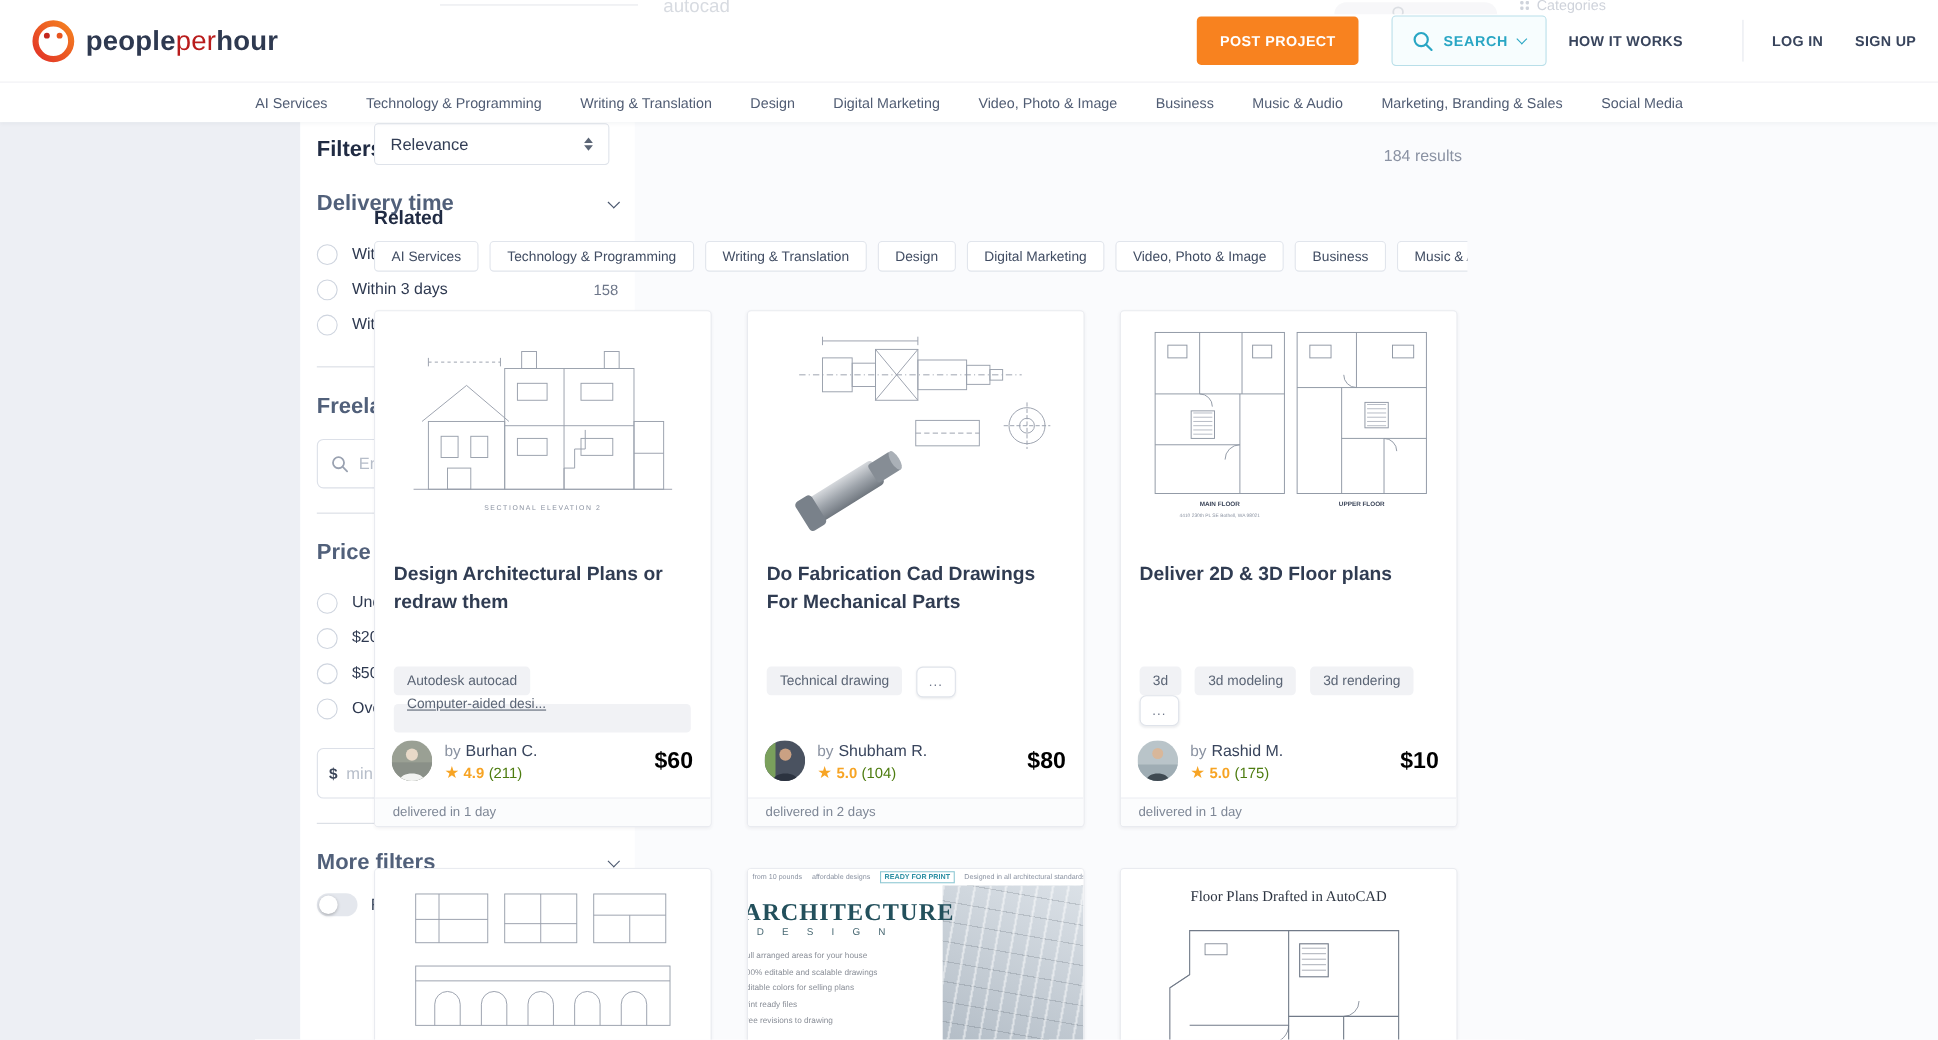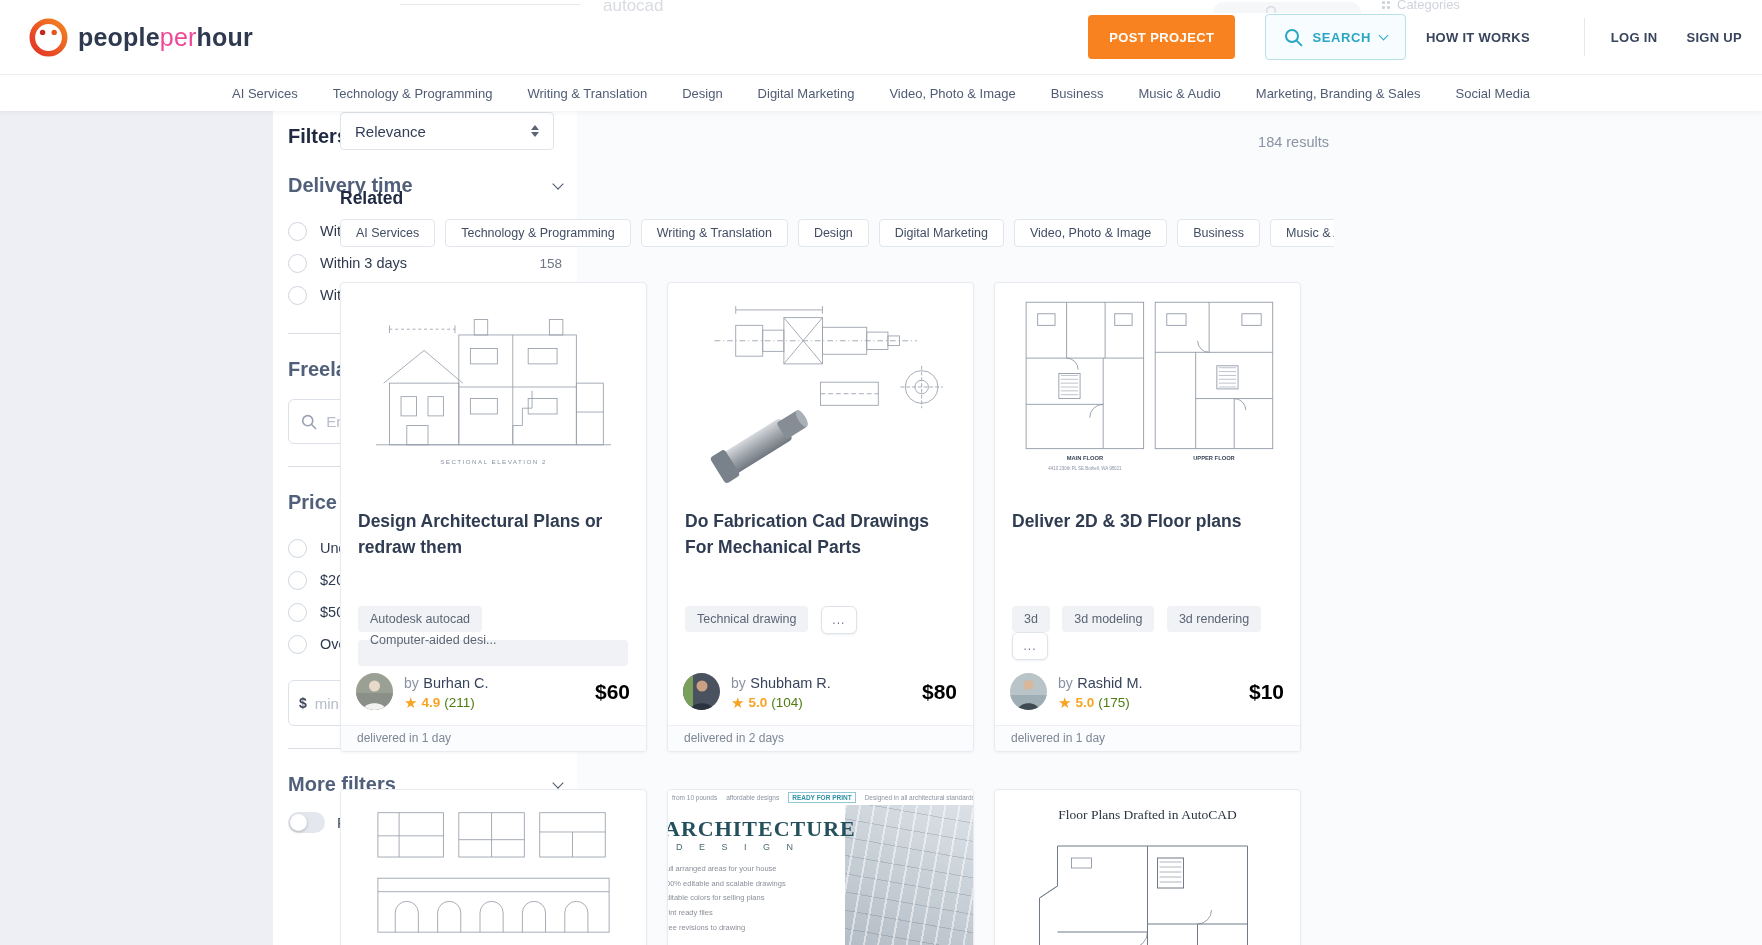--- a/index.html
+++ b/index.html
@@ -21,21 +21,21 @@
   .ghost-grid i { width:3px; height:3px; background:#c3c8d2; border-radius:1px; }
 
   
   .header {
     position:absolute; top:0; left:0; width:1762px; height:74px; background:#fff;
     display:flex; align-items:center; padding:0 14px 0 28px; z-index:20;
   }
   .logo { display:flex; align-items:center; gap:9px; cursor:pointer; }
   .logo-text { font-size:25px; letter-spacing:.2px; color:#2e3950; }
   .logo-text b { font-weight:700; }
-  .logo-text .lt { font-weight:300; color:#ec4899; }
+  .logo-text .lt { font-weight:300; color:#b91c1c; }
   .header-right { margin-left:auto; display:flex; align-items:center; }
   .btn-post {
     background:#f8821f; color:#fff; font-weight:700; font-size:13px; letter-spacing:.4px;
     border:none; border-radius:4px; padding:0 21px; height:44px; cursor:pointer;
   }
   .btn-search {
     margin-left:30px; height:46px; border:1px solid #b9dfe9; background:#f7fdfe; border-radius:4px;
     display:flex; align-items:center; gap:9px; padding:0 18px; cursor:pointer;
   }
   .btn-search .s-label { color:#29a6c4; font-weight:700; font-size:13px; letter-spacing:.6px; }
@@ -95,37 +95,37 @@
   .sort-arrows .down { width:0; height:0; border-left:4.5px solid transparent; border-right:4.5px solid transparent; border-top:5px solid #5b6575; }
   .results-count { position:absolute; top:23px; right:5px; font-size:14.5px; color:#8a92a3; }
   .related-title { position:absolute; top:77px; left:0; font-size:17.5px; font-weight:700; color:#202b43; }
   .related-tags { position:absolute; top:108px; left:0; width:994px; height:30px; overflow:hidden; display:flex; gap:10px; white-space:nowrap; }
   .rtag {
     flex:none; border:1px solid #e1e5ec; border-radius:4px; background:#fff; padding:0 15px; height:28px;
     display:flex; align-items:center; font-size:12.5px; color:#414d63; cursor:pointer;
   }
 
   
-  .cards-row { position:absolute; left:0; width:994px; display:flex; gap:20px; }
+  .cards-row { position:absolute; left:0; width:994px; display:flex; gap:32px; }
   .row1 { top:171px; }
   .row2 { top:678px; }
   .card {
     position:relative; width:307px; height:470px; background:#fff; border:1px solid #e9ebf0; border-radius:4px;
     box-shadow:0 1px 3px rgba(30,40,60,.05); cursor:pointer; overflow:hidden;
   }
   .card-img { position:absolute; top:0; left:0; width:100%; height:208px; padding:6px 8px; }
   .card-title { position:absolute; top:225px; left:17px; right:17px; font-size:17.5px; font-weight:600; color:#303c52; line-height:1.5; }
   .tags-area { position:absolute; top:323px; left:17px; right:10px; }
   .tag-pill {
     display:inline-flex; align-items:center; background:#f1f2f5; border-radius:4px; padding:0 12px; height:26px;
     font-size:12.5px; color:#5b6575; margin-right:8px; white-space:nowrap;
   }
   .tag-stack .tag-pill { display:inline-flex; margin-bottom:8px; }
   .tag-stack { line-height:0; }
-  .tag-stack .tag-pill + .tag-pill, .stack-break { display:block; }
+  .tag-stack .tag-pill + .tag-pill, .stack-break { display:block;text-decoration:underline; }
   .more-tags {
     display:inline-flex; align-items:center; justify-content:center; width:36px; height:28px; border:1px solid #dfe3ea;
     border-radius:6px; background:#fff; box-shadow:0 1px 2px rgba(30,40,60,.08); font-size:12px; color:#6d7689;
     letter-spacing:1px; vertical-align:top; cursor:pointer;
   }
   .seller-row { position:absolute; top:390px; left:15px; right:16px; display:flex; align-items:center; }
   .avatar { width:37px; height:37px; border-radius:50%; overflow:hidden; flex:none; }
   .seller-meta { margin-left:11px; }
   .seller-by { font-size:14px; color:#8a92a1; }
   .seller-name { font-size:14.5px; color:#38445c; font-weight:500; }

